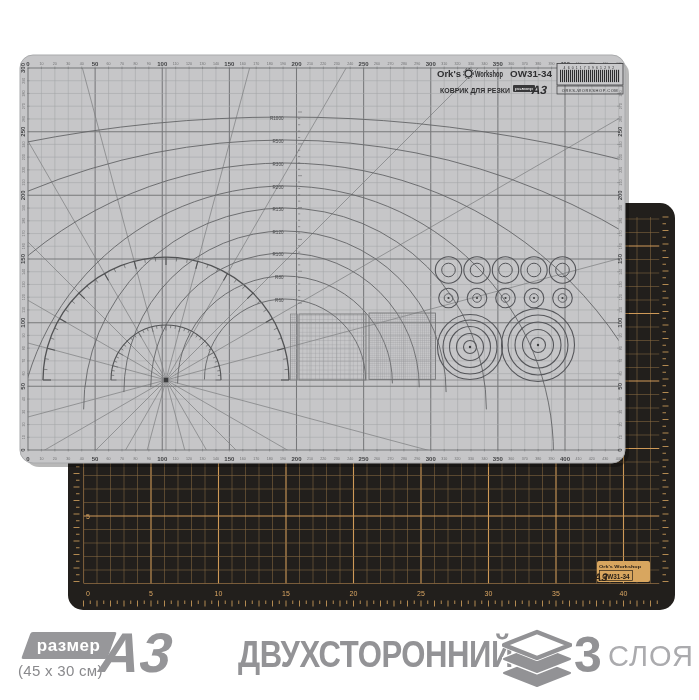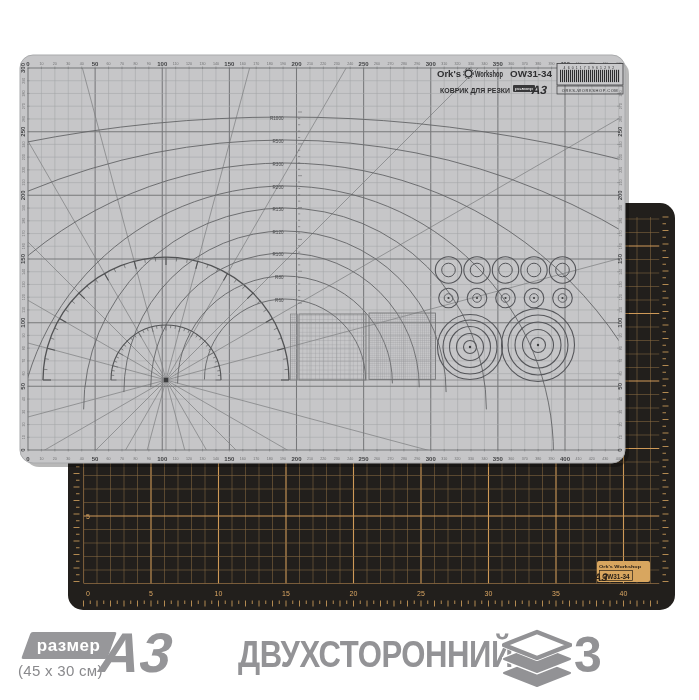--- a/index.html
+++ b/index.html
@@ -982,13 +982,14 @@
       <path d="M33 0 L66 13 33 26 0 13 Z" fill="#ffffff" stroke="#ffffff" stroke-width="5" stroke-linejoin="round"></path>
       <path d="M33 0 L66 13 33 26 0 13 Z" fill="#929295" stroke="#929295" stroke-width="2" stroke-linejoin="round"></path>
     </g>
     <g transform="translate(2,4)">
       <path d="M33 0 L66 13 33 26 0 13 Z" fill="#ffffff" stroke="#ffffff" stroke-width="6" stroke-linejoin="round"></path>
       <path d="M33 0 L66 13 33 26 0 13 Z" fill="#ffffff" stroke="#929295" stroke-width="4.5" stroke-linejoin="round"></path>
     </g>
   </svg>
 
   <div class="count3">3</div>
+  <div class="sloya">СЛОЯ</div>
 </div>
 
 </body></html>

